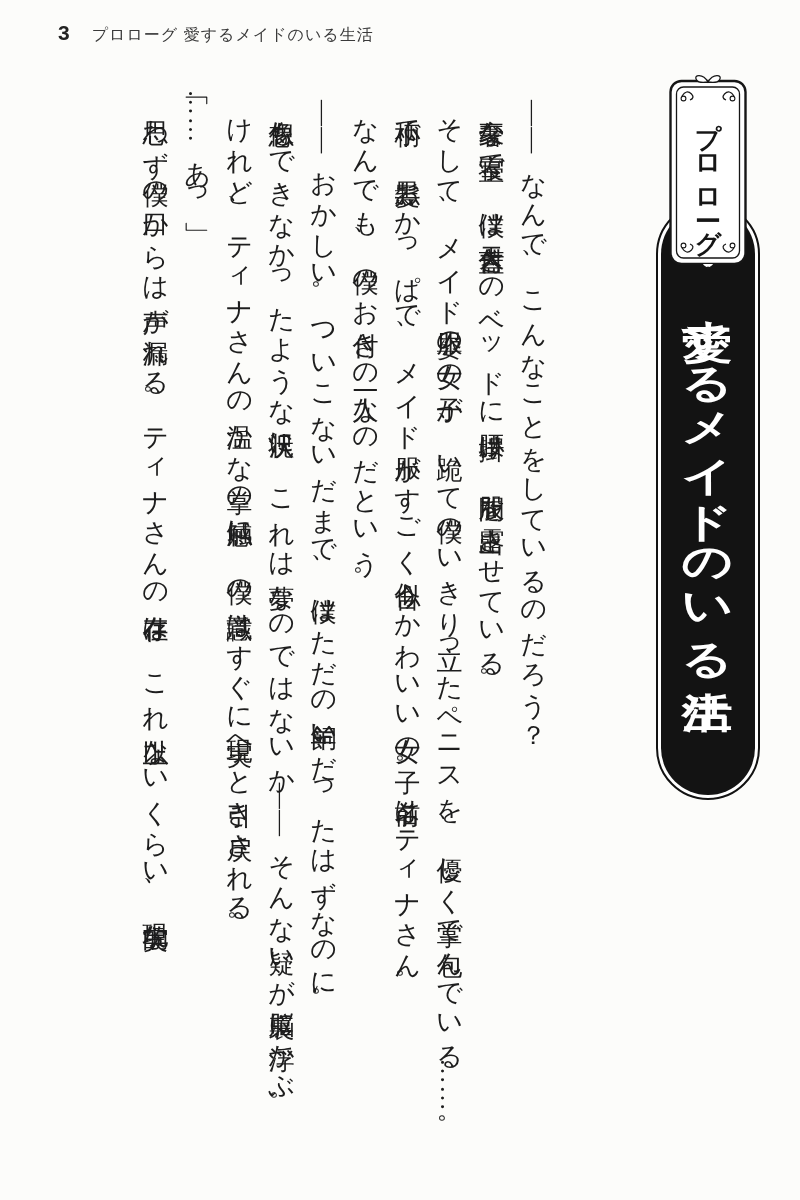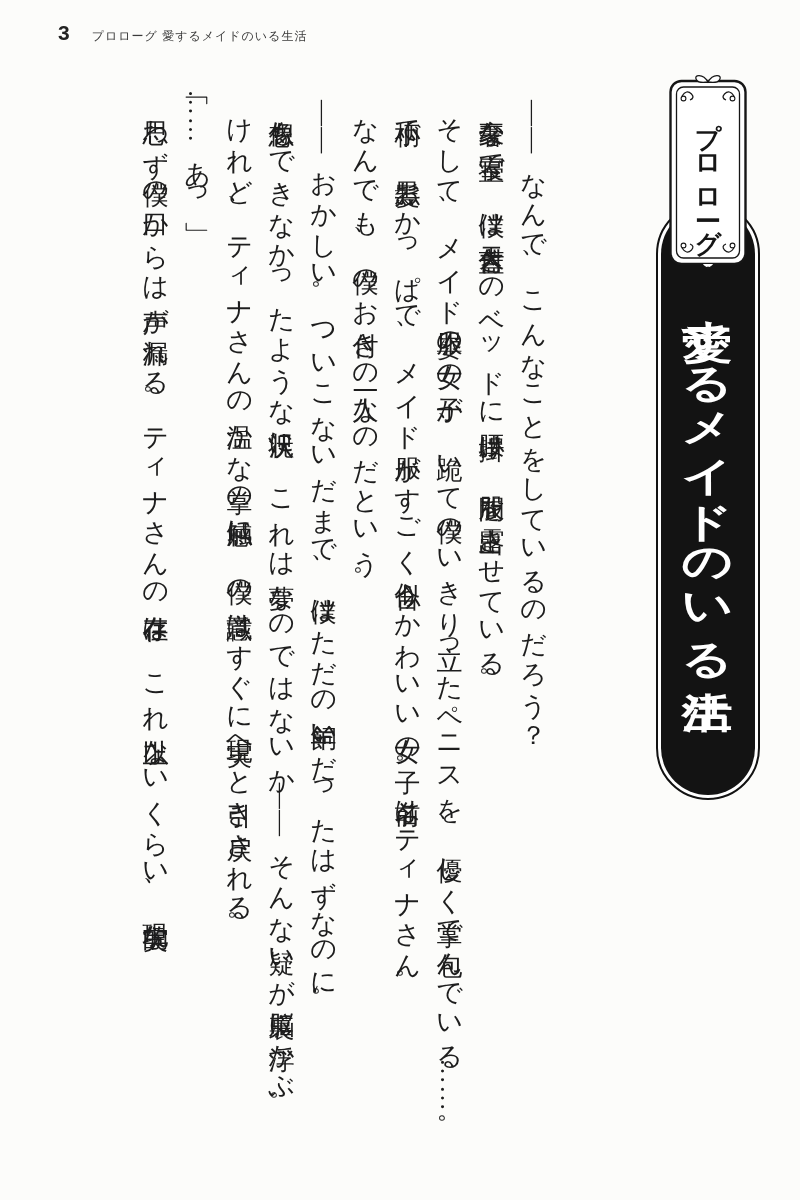--- a/index.html
+++ b/index.html
@@ -13,21 +13,21 @@
 
   
   .page-header {
     position: absolute; top: 21px; left: 58px;
     display: flex; align-items: baseline;
     font-family: "Liberation Sans", "DejaVu Sans", sans-serif;
     color: #2f2f2f;
     white-space: nowrap;
   }
   .page-number { font-size: 21px; font-weight: 700; color: #222; }
-  .running-title { font-size: 12px; margin-left: 22px; letter-spacing: 1px; color: #3a3a3a; }
+  .running-title { font-size: 16px; margin-left: 22px; letter-spacing: 1px; color: #3a3a3a; }
 
   
   .body-text {
     position: absolute;
     top: 74px; right: 246px;
     height: 1092px;
     writing-mode: vertical-rl;
     font-size: 26px;
     line-height: 42px;          
     letter-spacing: 1.2px;      

